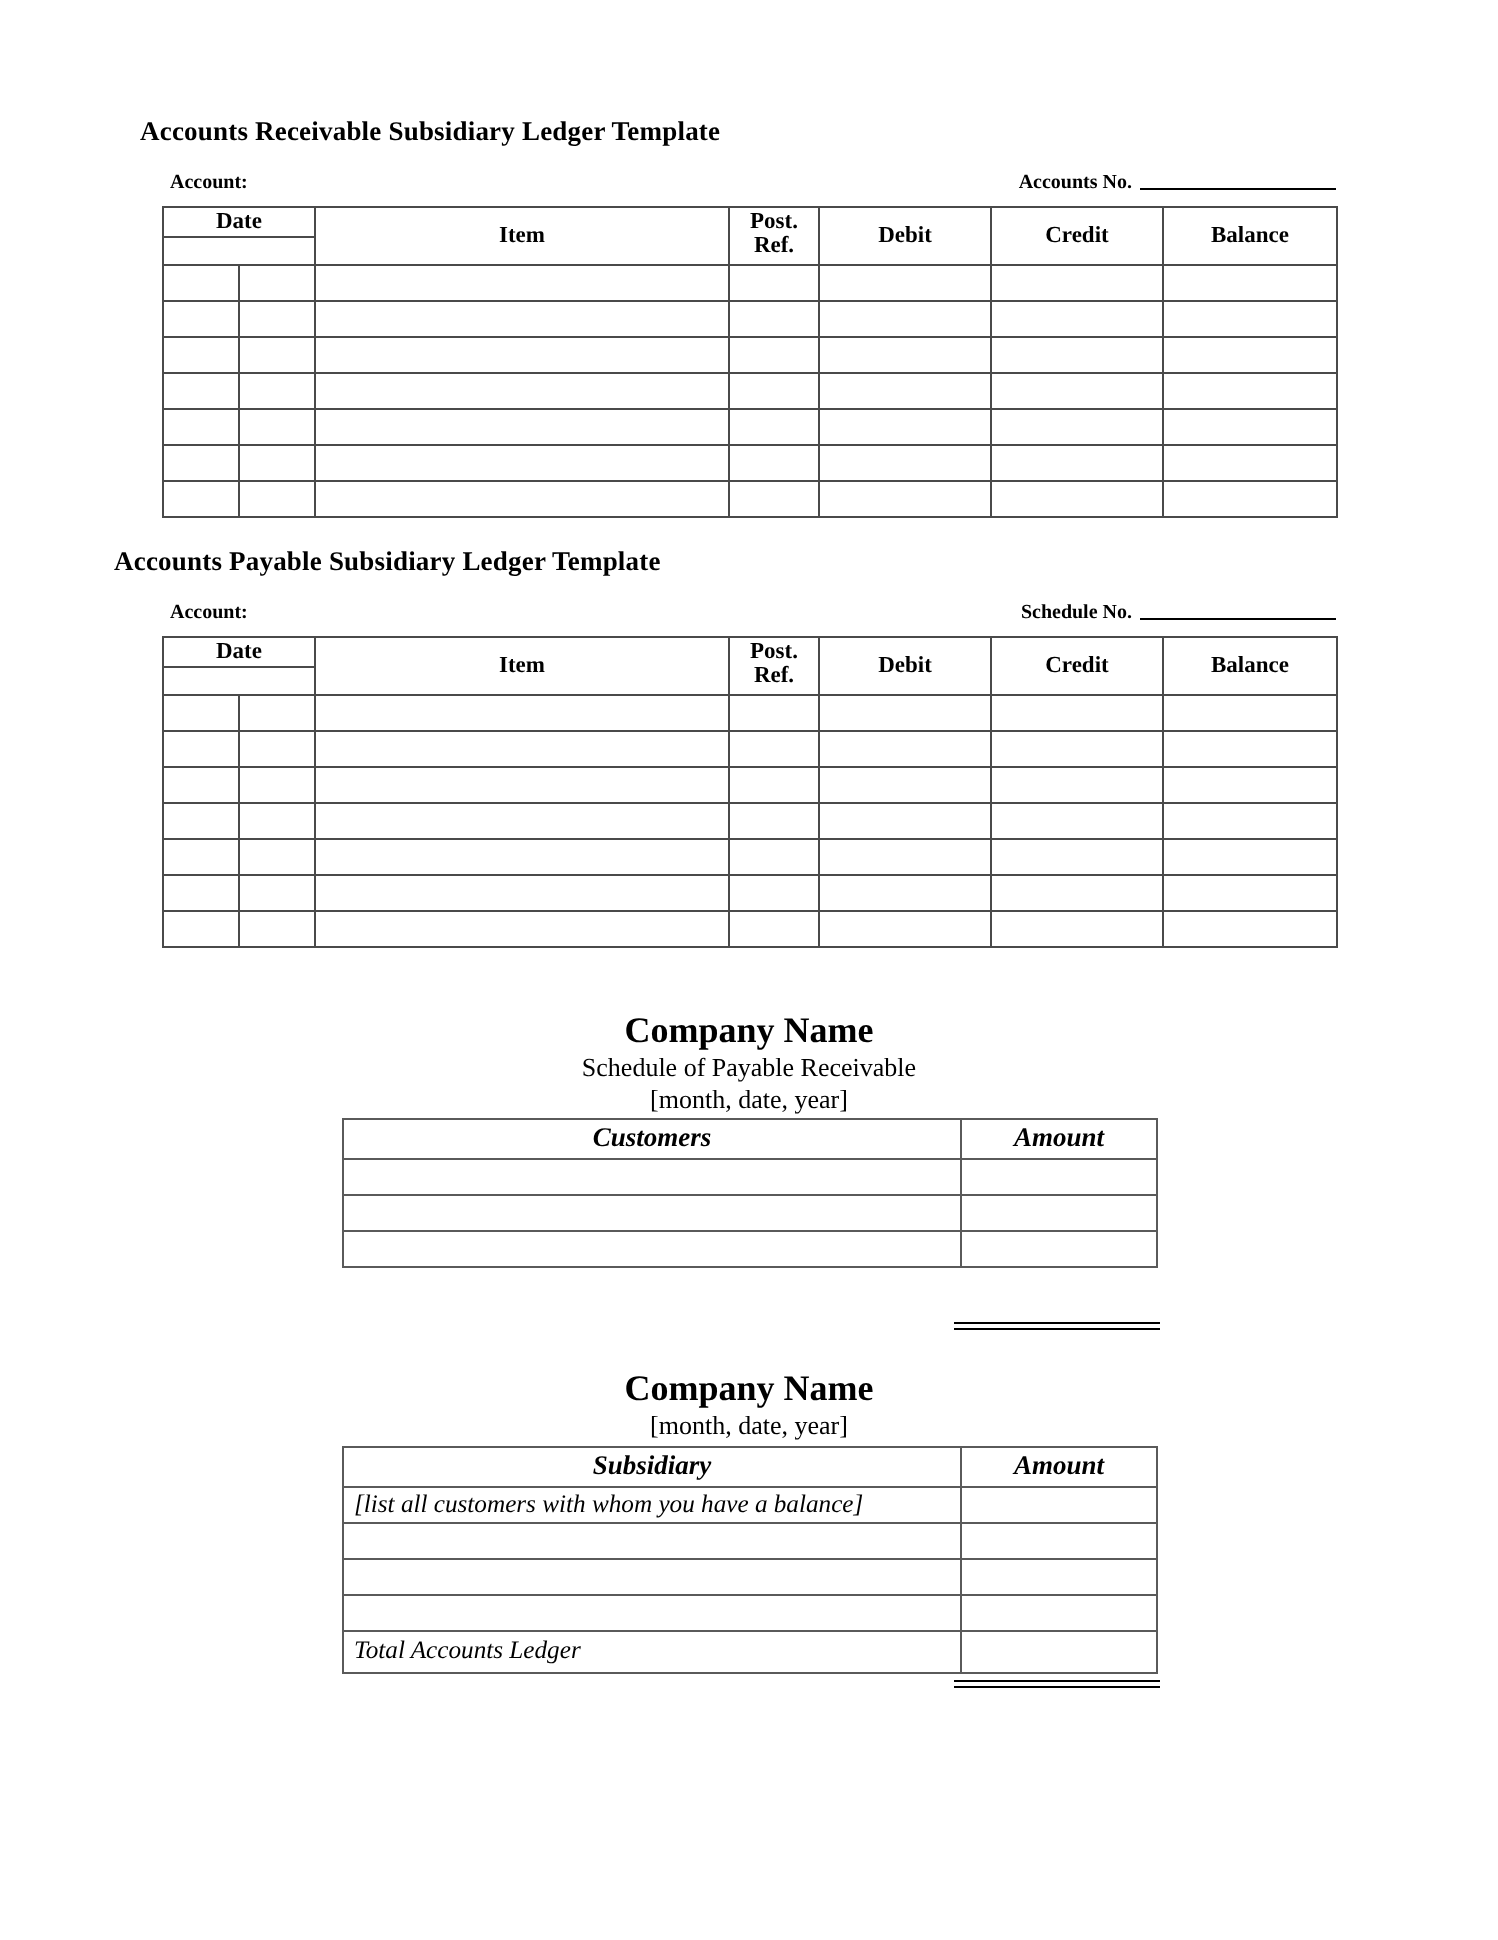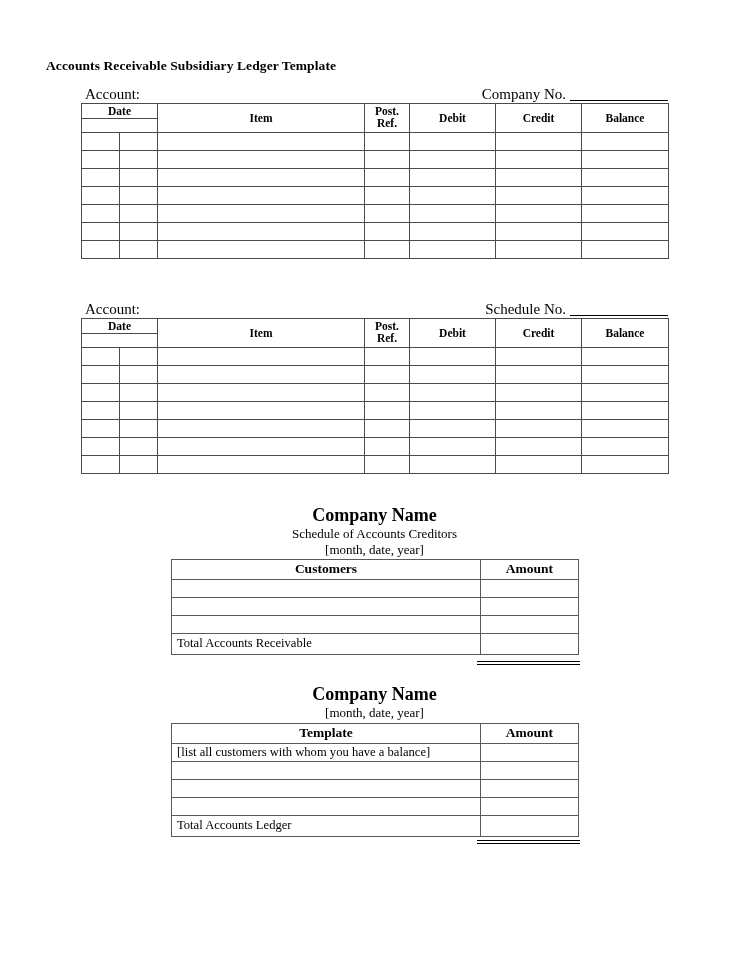--- a/index.html
+++ b/index.html
@@ -23,33 +23,33 @@
   }
 
   
   .section-title {
     position: absolute;
     font-size: 13.5px;
     font-weight: bold;
     letter-spacing: 0.1px;
     white-space: nowrap;
   }
-  #title-ar { left: 46px; top: 58px; }
+  #title-ar { left: 70px; top: 58px; }
   #title-ap { left: 57px; top: 273px; }
 
   
   .ledger-block { position: absolute; }
   #ledger-ar { left: 81px; top: 86px; width: 587px; }
   #ledger-ap { left: 81px; top: 301px; width: 587px; }
 
   .ledger-caption {
     position: relative;
     height: 17px;
-    font-size: 15px;
-    font-weight: normal;
+    font-size: 10px;
+    font-weight: bold;
   }
   .cap-account {
     position: absolute;
     left: 4px;
     top: 0;
     white-space: nowrap;
   }
   .cap-no-wrap {
     position: absolute;
     right: 0;
@@ -115,20 +115,21 @@
     table-layout: fixed;
     margin-top: 2px;
   }
   table.schedule td, table.schedule th {
     border: 1px solid #5a5a5a;
     padding: 0 0 0 5px;
     font-size: 12.6px;
     height: 17px;
     vertical-align: middle;
     text-align: left;
+    font-style: italic;
   }
   table.schedule th {
     text-align: center;
     font-weight: bold;
     font-size: 13.5px;
     height: 19px;
     padding-left: 0;
   }
   td.amount-cell, th.amount-cell { padding-left: 0; margin-top: 10px; }
   tr.total-row td.label-cell { height: 20px; }
@@ -148,21 +149,21 @@
 <body>
 
 <div class="page">
 
   <div class="section-title" id="title-ar">Accounts Receivable Subsidiary Ledger Template</div>
 
   <div class="ledger-block" id="ledger-ar">
     <div class="ledger-caption">
       <span class="cap-account">Account:</span>
       <span class="cap-no-wrap">
-        <span class="cap-no-label">Company No.</span>
+        <span class="cap-no-label">Accounts No.</span>
         <span class="cap-no-rule"></span>
       </span>
     </div>
 
     <table class="ledger">
       <colgroup>
         <col style="width:38px">
           <col style="width:38px">
           <col style="width:207px">
         <col style="width:45px">
@@ -247,20 +248,21 @@
             <td></td>
             <td></td>
             <td></td>
             <td></td>
             <td></td>
           </tr>
       </tbody>
     </table>
   </div>
 
+  <div class="section-title" id="title-ap">Accounts Payable Subsidiary Ledger Template</div>
 
   <div class="ledger-block" id="ledger-ap">
     <div class="ledger-caption">
       <span class="cap-account">Account:</span>
       <span class="cap-no-wrap">
         <span class="cap-no-label">Schedule No.</span>
         <span class="cap-no-rule"></span>
       </span>
     </div>
 
@@ -354,21 +356,21 @@
             <td></td>
             <td></td>
           </tr>
       </tbody>
     </table>
   </div>
 
   <div class="schedule-block" id="schedule-ar">
     <div class="sched-head">
       <div class="sched-company">Company Name</div>
-      <div class="sched-sub">Schedule of Accounts Creditors</div>
+      <div class="sched-sub">Schedule of Payable Receivable</div>
       <div class="sched-date">[month, date, year]</div>
     </div>
     <table class="schedule">
       <colgroup>
           <col style="width:309px">
           <col style="width:98px">
         </colgroup>
       <thead>
         <tr>
           <th>Customers</th>
@@ -381,42 +383,38 @@
             <td class="amount-cell"></td>
           </tr>
         <tr>
             <td class="label-cell"></td>
             <td class="amount-cell"></td>
           </tr>
         <tr>
             <td class="label-cell"></td>
             <td class="amount-cell"></td>
           </tr>
-        <tr class="total-row">
-          <td class="label-cell">Total Accounts Receivable</td>
-          <td class="amount-cell total-amount"></td>
-        </tr>
       </tbody>
     </table>
     <div class="double-rule" style="left:306px; top:156px; width:103px;"></div>
   </div>
 
   <div class="schedule-block" id="schedule-ap">
     <div class="sched-head">
       <div class="sched-company">Company Name</div>
       <div class="sched-date">[month, date, year]</div>
     </div>
     <table class="schedule">
       <colgroup>
           <col style="width:309px">
           <col style="width:98px">
         </colgroup>
       <thead>
         <tr>
-          <th>Template</th>
+          <th>Subsidiary</th>
           <th class="amount-cell">Amount</th>
         </tr>
       </thead>
       <tbody>
         <tr>
           <td class="label-cell">[list all customers with whom you have a balance]</td>
           <td class="amount-cell"></td>
         </tr>
         <tr>
             <td class="label-cell"></td>

